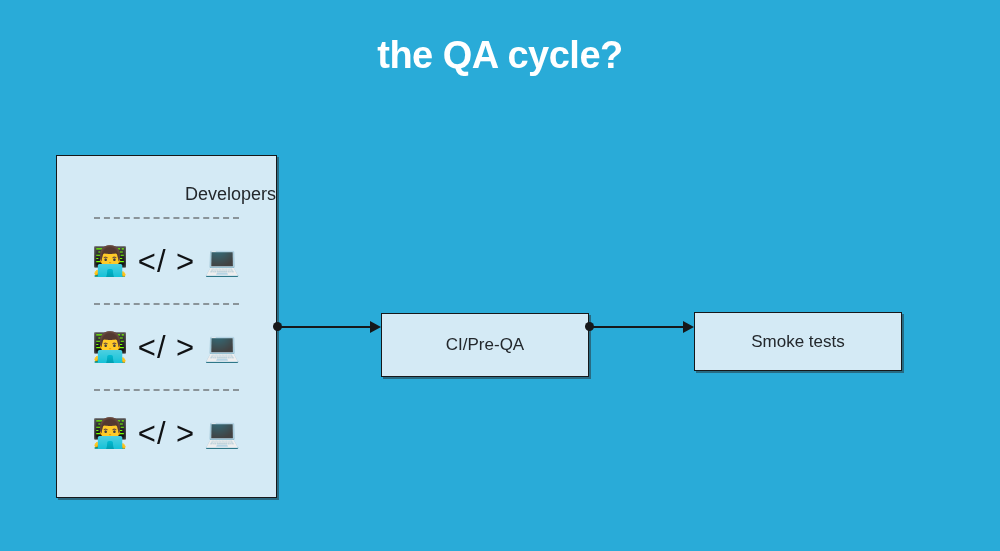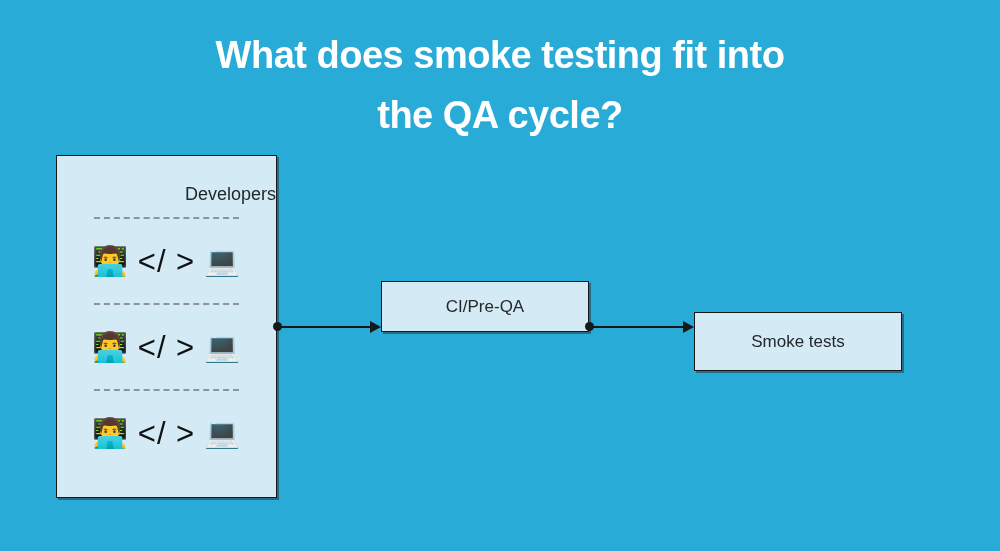--- a/index.html
+++ b/index.html
@@ -93,23 +93,23 @@
     font-size: 31px;
     font-weight: normal;
     color: #101214;
     letter-spacing: 1px;
     padding: 0 2px;
   }
 
   
   #cibox {
     left: 381px;
-    top: 281px;
+    top: 313px;
     width: 208px;
-    height: 51px;
+    height: 64px;
   }
   #smokebox {
     left: 694px;
     top: 312px;
     width: 208px;
     height: 59px;
   }
   .node-label {
     width: 100%;
     height: 100%;
@@ -152,21 +152,20 @@
   }
   #arrow1 { left: 370px; }
   #arrow2 { left: 683px; }
 </style>
 </head>
 <body>
 
 <div id="canvas">
 
   <div id="title">
-    <span class="tline">What does smoke testing fit into</span>
     <span class="tline">the QA cycle?</span>
   </div>
 
   <div class="node" id="devbox">
     <div id="devbox-title">Developers</div>
 
     <div class="dev-rows">
       <div class="divider"></div>
       <div class="dev-row">
         <span class="emoji">👨‍💻</span>

